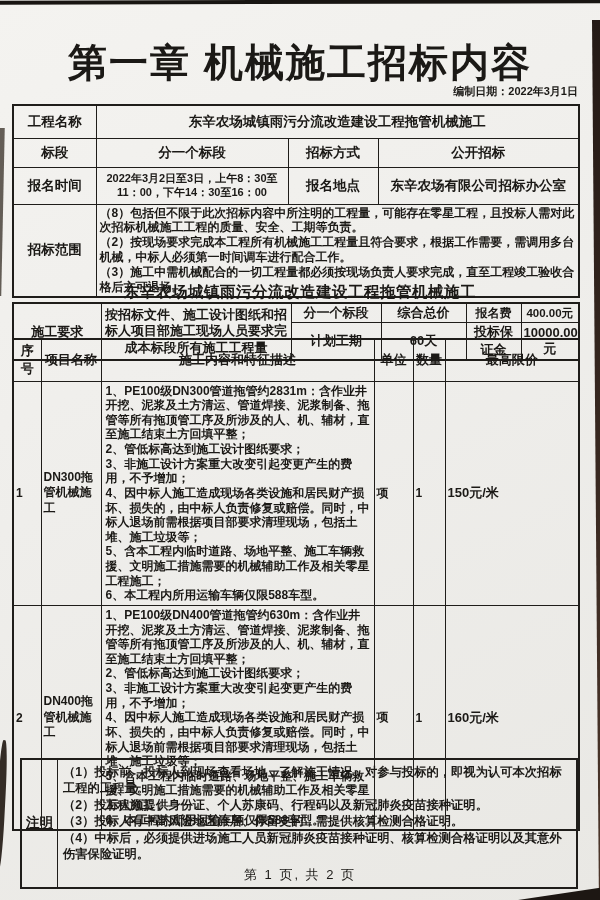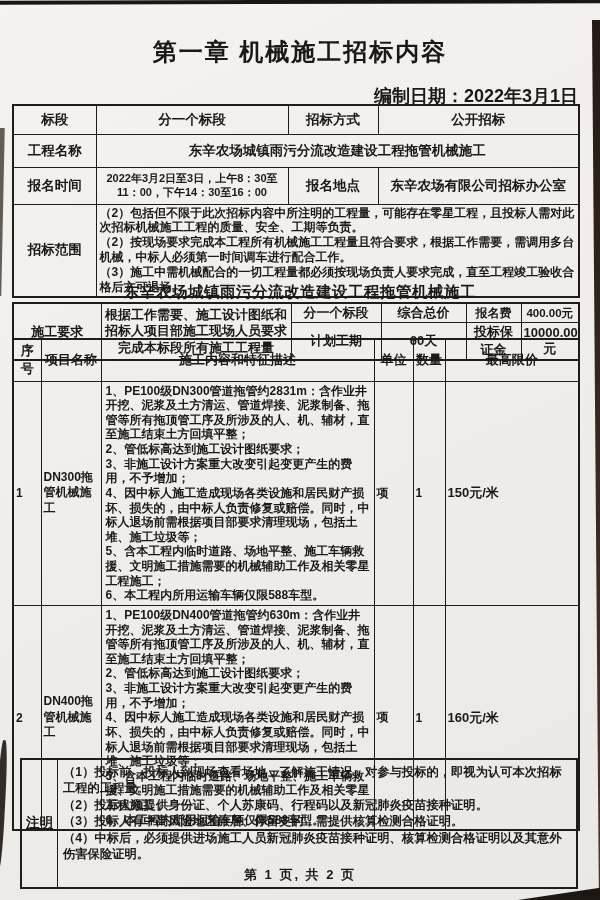--- a/index.html
+++ b/index.html
@@ -17,23 +17,23 @@
   .edge{position:absolute;pointer-events:none;}
   #edge-top{left:-2px;top:0;width:604px;height:4px;background:#181512;transform:rotate(-0.12deg);}
   #edge-right{left:592px;top:20px;width:13px;height:880px;
     background:linear-gradient(to bottom,#241a16,#4d372b);transform:rotate(-0.45deg);transform-origin:top left;}
   #edge-corner{left:518px;top:886px;width:84px;height:14px;background:#1d1713;
     clip-path:polygon(0 100%,100% 10%,100% 100%);}
   #edge-left1{left:-2px;top:128px;width:5px;height:168px;background:#4a433b;opacity:.85;transform:rotate(1.2deg);}
   #edge-left2{left:-3px;top:740px;width:8px;height:132px;background:#342c26;transform:rotate(3deg);border-radius:40%;}
 
   .title{position:absolute;left:0;top:36px;width:600px;text-align:center;
-    font-size:24px;font-weight:800;letter-spacing:2px;}
+    font-size:39px;font-weight:800;letter-spacing:2px;}
   .dateline{position:absolute;left:12px;top:84px;width:566px;text-align:right;
-    font-size:18px;font-weight:700;}
+    font-size:11px;font-weight:700;}
   .subtitle{position:absolute;left:0;top:282px;width:600px;text-align:center;
     font-size:15.5px;font-weight:800;letter-spacing:.5px;}
 
   table{border-collapse:collapse;table-layout:fixed;}
   .doc-table{position:absolute;left:12px;width:566px;border:2px solid #1f1d1a;background:transparent;}
   .doc-table td,.doc-table th{border:1px solid #1f1d1a;font-weight:700;overflow:hidden;}
 
   #info-table{top:104px;}
   #info-table td{text-align:center;vertical-align:middle;font-size:13.5px;padding:1px 3px;}
   #info-table td.left{text-align:left;}
@@ -49,21 +49,21 @@
   #items-table td.content{text-align:left;line-height:1.22;padding:2px 4px;word-break:break-all;}
   #items-table td.name{word-break:break-all;line-height:1.3;}
   #items-table td.price{font-size:13px;}
 
   #notes-table{position:absolute;left:20px;top:758px;width:558px;border:2px solid #1f1d1a;}
   #notes-table td{border:1px solid #1f1d1a;font-weight:700;}
   #notes-table td.label{width:33px;text-align:center;vertical-align:middle;font-size:13.5px;text-decoration:underline;}
   #notes-table td.body{vertical-align:top;padding:4px 5px 24px 5px;font-size:12.3px;line-height:1.34;word-break:break-all;}
 
   .footer{position:absolute;left:0;top:866px;width:600px;text-align:center;
-    font-size:13px;font-weight:700;letter-spacing:2px;}
+    font-size:13px;font-weight:400;letter-spacing:2px;}
 </style>
 </head>
 <body>
 
 <div id="page">
 
   <div class="edge" id="edge-top"></div>
   <div class="edge" id="edge-right"></div>
   <div class="edge" id="edge-corner"></div>
   <div class="edge" id="edge-left1"></div>
@@ -74,41 +74,41 @@
   <div class="dateline">编制日期：2022年3月1日</div>
 
   <table class="doc-table" id="info-table">
     <colgroup>
         <col style="width:83px">
         <col style="width:192px">
         <col style="width:90px">
         <col style="width:201px">
       </colgroup>
     <tbody>
-        <tr style="height:29px">
+        <tr style="height:33px">
+      <td>工程名称</td>
+      <td colspan="3">东辛农场城镇雨污分流改造建设工程拖管机械施工</td>
+    </tr>
+    <tr style="height:29px">
       <td>标段</td>
       <td>分一个标段</td>
       <td>招标方式</td>
       <td>公开招标</td>
-    </tr>
-    <tr style="height:33px">
-      <td>工程名称</td>
-      <td colspan="3">东辛农场城镇雨污分流改造建设工程拖管机械施工</td>
     </tr>
     <tr style="height:37px">
       <td>报名时间</td>
       <td style="font-size:11px;line-height:1.25">2022年3月2日至3日，上午8：30至11：00，下午14：30至16：00</td>
       <td>报名地点</td>
       <td>东辛农场有限公司招标办公室</td>
     </tr>
     <tr style="height:75px">
       <td>招标范围</td>
       <td colspan="3" class="left">
         <div class="scope-text">
-              <div>（2）包括但不限于此次招标内容中所注明的工程量，可能存在零星工程，且投标人需对此次招标机械施工工程的质量、安全、工期等负责。</div>
+              <div>（8）包括但不限于此次招标内容中所注明的工程量，可能存在零星工程，且投标人需对此次招标机械施工工程的质量、安全、工期等负责。</div>
               <div>（2）按现场要求完成本工程所有机械施工工程量且符合要求，根据工作需要，需调用多台机械，中标人必须第一时间调车进行配合工作。</div>
               <div>（3）施工中需机械配合的一切工程量都必须按现场负责人要求完成，直至工程竣工验收合格后方可退场。</div>
             </div>
       </td>
     </tr>
   </tbody>
     </table>
 
   <div class="subtitle">东辛农场城镇雨污分流改造建设工程拖管机械施工</div>
 
@@ -117,21 +117,21 @@
         <col style="width:88px">
         <col style="width:190px">
         <col style="width:90px">
         <col style="width:85px">
         <col style="width:55px">
         <col style="width:58px">
       </colgroup>
     <tbody>
         <tr style="height:17px">
       <td rowspan="2">施工要求</td>
-      <td rowspan="2" class="req-desc">根据工作需要、施工设计图纸和招标人项目部施工现场人员要求完成本标段所有施工工程量</td>
+      <td rowspan="2" class="req-desc">按招标文件、施工设计图纸和招标人项目部施工现场人员要求完成本标段所有施工工程量</td>
       <td>分一个标段</td>
       <td>综合总价</td>
       <td style="font-size:12px">报名费</td>
       <td style="font-size:11.5px">400.00元</td>
     </tr>
     <tr style="height:17px">
       <td>计划工期</td>
       <td>60天</td>
       <td style="font-size:13px">投标保证金</td>
       <td style="font-size:13px">10000.00元</td>

